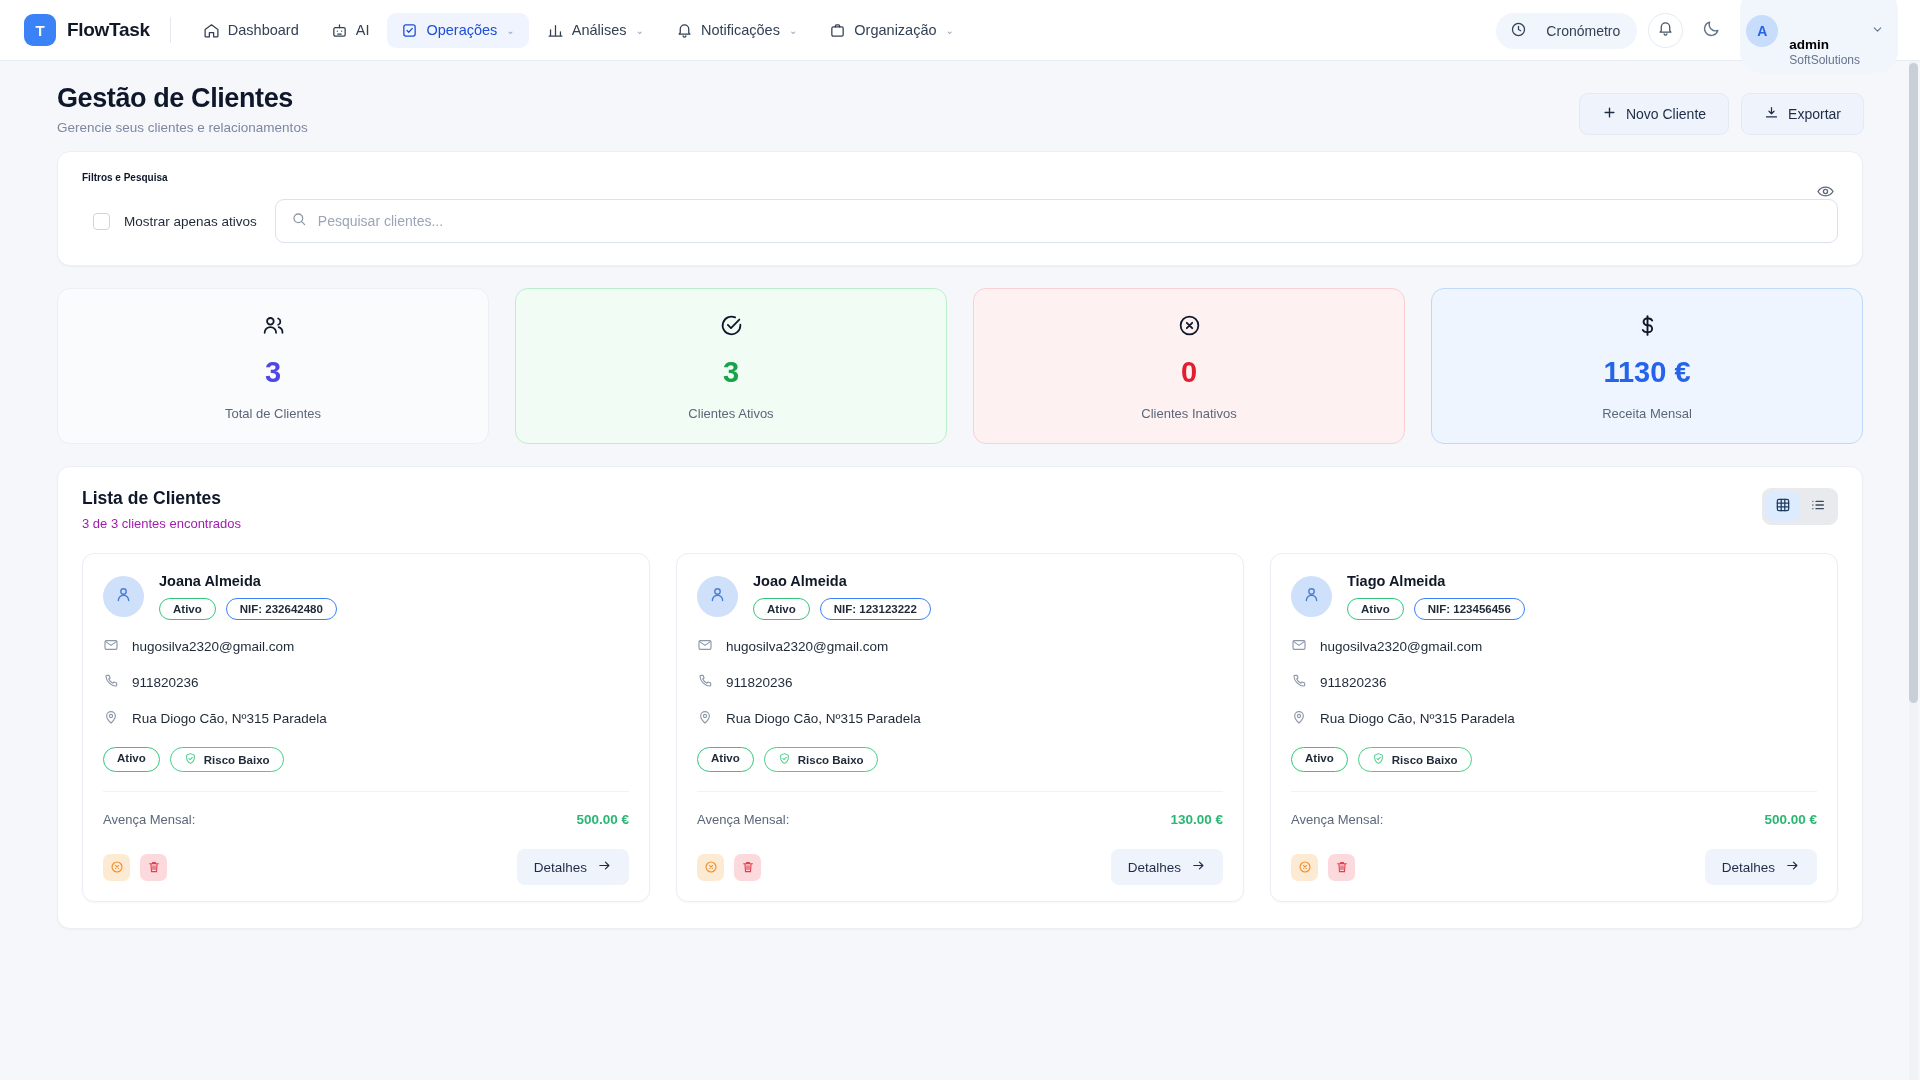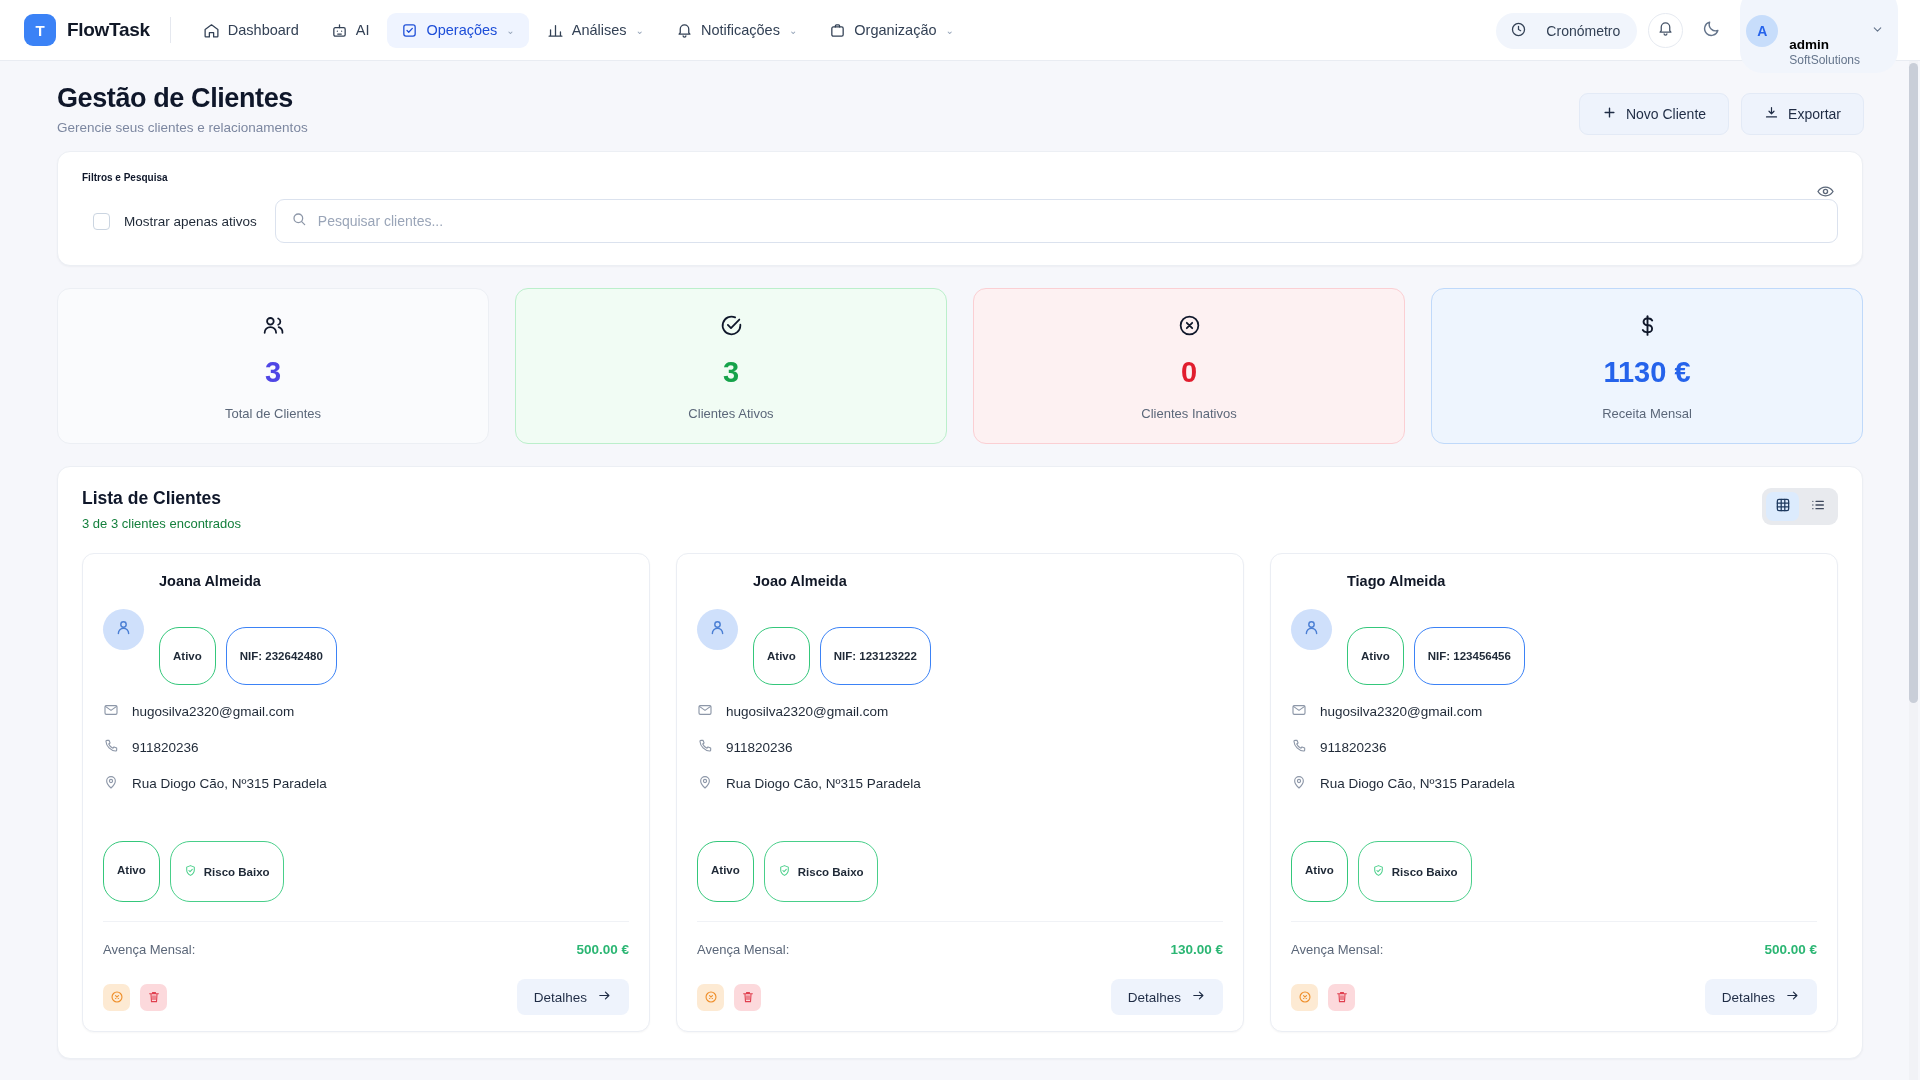--- a/index.html
+++ b/index.html
@@ -146,21 +146,21 @@
   .stat.green   { background: #f1fcf4; border-color: #bbefcb; }
   .stat.red     { background: #fdf1f2; border-color: #fbcfd3; }
   .stat.blue    { background: #eef5fe; border-color: #bfd9fa; }
 
   
   .list-head {
     display: flex; align-items: flex-start; justify-content: space-between;
     padding: 21px 24px 0 24px;
   }
   .list-title { font-size: 17.5px; font-weight: 700; color: #0f172a; }
-  .list-sub { font-size: 13px; color: #15803d; margin-top: 7px; }
+  .list-sub { font-size: 13px; color: #a21caf; margin-top: 7px; }
   .viewtoggle {
     display: flex; background: #e8eaee; border-radius: 9px; padding: 4px; gap: 2px;
   }
   .vt-btn {
     width: 33px; height: 29px; border-radius: 7px;
     display: flex; align-items: center; justify-content: center;
     cursor: pointer; color: #3f4a5e;
   }
   .vt-btn.active { background: #dcebfd; color: #1e3a5f; }
 
@@ -175,22 +175,22 @@
   }
   .cc-top { display: flex; align-items: center; gap: 15px; }
   .cc-avatar {
     width: 41px; height: 41px; border-radius: 50%;
     background: #cfe0fb; color: #4b7fd4;
     display: flex; align-items: center; justify-content: center; flex: none;
   }
   .cc-name { font-size: 14.5px; font-weight: 700; color: #111827; }
   .cc-badges { display: flex; gap: 10px; margin-top: 9px; }
   .pill {
-    border-radius: 20px; padding: 22px 13px;
-    font-size: 11.5px; font-weight: 700; background: #fff; white-space: nowrap; margin-top: 29px;
+    border-radius: 20px; padding: 4px 13px;
+    font-size: 11.5px; font-weight: 700; background: #fff; white-space: nowrap;
   }
   .pill.green { border: 1px solid #34c77b; color: #1f2937; }
   .pill.blue  { border: 1px solid #3b82f6; color: #1f2937; }
   .pill.risk  { border: 1px solid #49cf8a; color: #1f2937; display: flex; align-items: center; gap: 7px; }
 
   .cc-line {
     display: flex; align-items: center; gap: 13px;
     margin-top: 17px; font-size: 13.5px; color: #1f2937;
   }
   .cc-line .li { color: #8d97a8; flex: none; display: block; }

